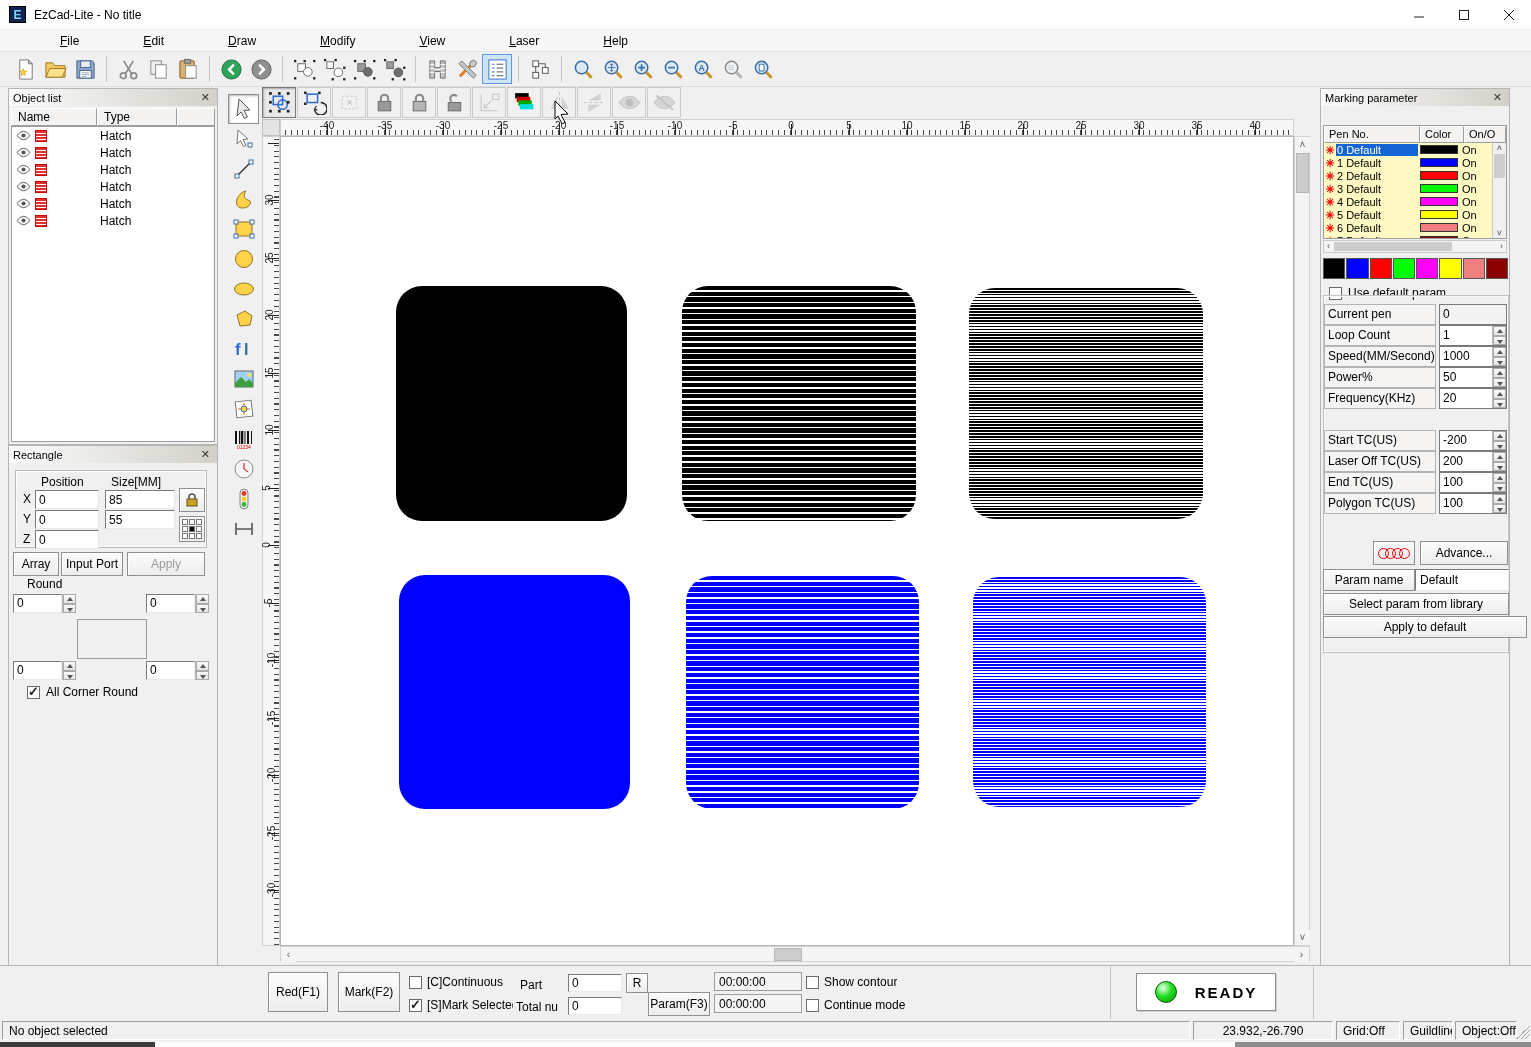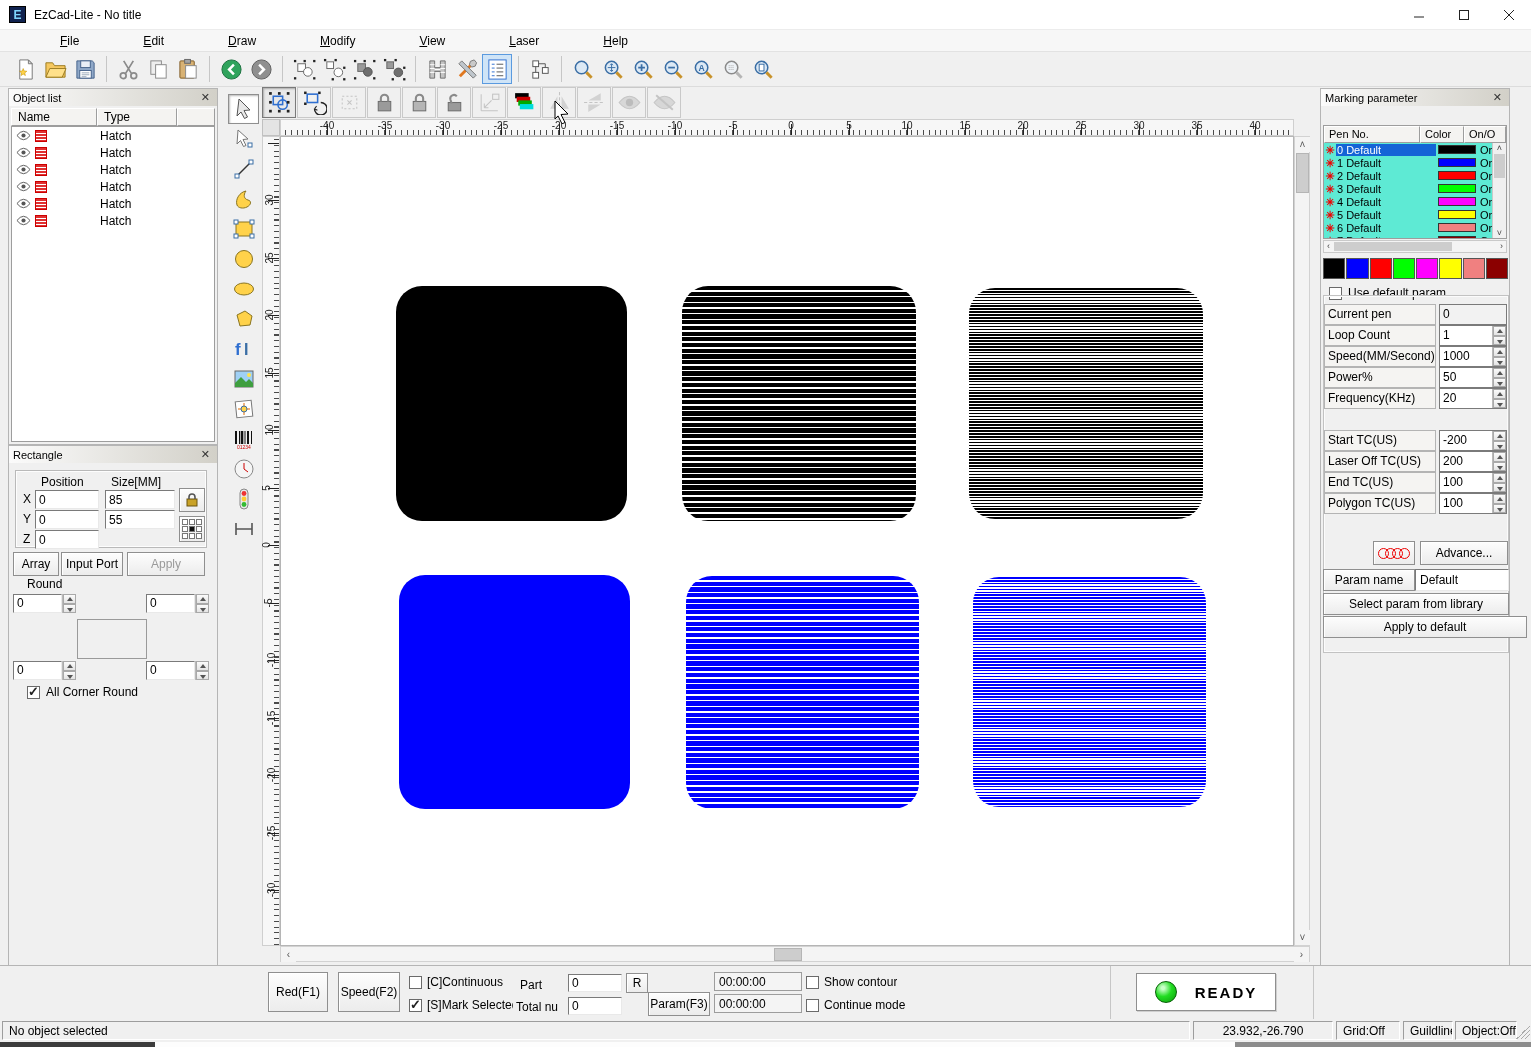--- a/index.html
+++ b/index.html
@@ -94,26 +94,26 @@
   #drawing{position:absolute;left:18px;top:17px;width:1014px;height:810px;background:#fff;border:1px solid #b5b5b5;overflow:hidden;}
   .shape{position:absolute;border-radius:26px;}
   .sb{position:absolute;background:#f4f4f4;border:1px solid #d2d2d2;display:flex;color:#555;font-size:10px;}
   .sb .arr{background:#f4f4f4;display:flex;align-items:center;justify-content:center;width:15px;height:15px;}
   .sb .thumb{background:#cdcdcd;border:1px solid #b5b5b5;}
   #vsb{left:1032px;top:17px;width:16px;height:810px;flex-direction:column;}
   #hsb{left:18px;top:827px;width:1030px;height:16px;}
 
   
   #markingPanel{left:1320px;top:88px;width:190px;height:932px;}
-  #penTable{position:absolute;left:2px;top:36px;width:184px;height:114px;background:#5eead4;border:1px solid #9d9d9d;overflow:hidden;}
+  #penTable{position:absolute;left:2px;top:36px;width:184px;height:114px;background:#fef9c3;border:1px solid #9d9d9d;overflow:hidden;}
   .pt-hdr{display:flex;height:17px;}
   .pt-hcell{background:#f4f3f1;border:1px solid;border-color:#fff #9d9d9d #9d9d9d #fff;font-size:11px;padding:1px 4px;}
   .pen-row{display:flex;align-items:center;height:13px;font-size:11px;}
   .pen-star{width:12px;color:#e00;font-weight:bold;text-align:center;flex:0 0 12px;line-height:10px;}
-  .pen-name{width:100px;padding-left:1px;}
+  .pen-name{width:82px;padding-left:1px;}
   .pen-name.sel{background:#1464d6;color:#fff;}
   .pen-swatch{width:38px;height:9px;border:1px solid #333;margin:0 4px 0 2px;}
   .pen-on{width:26px;}
   #penVsb{position:absolute;right:0;top:17px;bottom:0;width:14px;background:#f0f0f0;border-left:1px solid #c9c9c9;font-size:9px;color:#444;text-align:center;}
   #penVsb .thumb{height:24px;background:#cdcdcd;margin:1px;}
   #penHsb{position:absolute;left:2px;top:151px;width:184px;height:13px;background:#f4f4f4;border:1px solid #c9c9c9;display:flex;font-size:9px;color:#444;}
   #penHsb .thumb{width:118px;background:#cdcdcd;margin:1px;}
   #palette{position:absolute;left:2px;top:169px;width:186px;height:21px;display:flex;}
   .pswatch{flex:1;border:1px solid #555;margin-right:1px;}
   .mp-cbrow{position:absolute;display:flex;align-items:center;gap:6px;font-size:12px;}
@@ -958,21 +958,21 @@
     </div>
     <div class="btn3d" style="position:absolute;left:99px;top:452px;width:88px;height:24px;">Advance...</div>
     <div class="btn3d" style="position:absolute;left:2px;top:480px;width:92px;height:22px;">Param name</div>
     <div class="sunken" style="position:absolute;left:94px;top:480px;width:94px;height:22px;padding:3px 4px;">Default</div>
     <div class="btn3d" style="position:absolute;left:2px;top:504px;width:186px;height:22px;">Select param from library</div>
     <div class="btn3d" style="position:absolute;left:2px;top:527px;width:204px;height:22px;">Apply to default</div>
   </div>
 
   <div id="bottombar">
     <div class="btn3d bb-abs" style="left:268px;top:6px;width:60px;height:40px;">Red(F1)</div>
-    <div class="btn3d bb-abs" style="left:338px;top:6px;width:62px;height:40px;">Speed(F2)</div>
+    <div class="btn3d bb-abs" style="left:338px;top:6px;width:62px;height:40px;">Mark(F2)</div>
     <div class="cbrow bb-abs" style="left:409px;top:9px;width:108px;">
       <div class="cb"></div>
       <span>[C]Continuous</span>
     </div>
     <div class="cbrow bb-abs" style="left:409px;top:32px;width:104px;">
       <div class="cb checked"></div>
       <span>[S]Mark Selected</span>
     </div>
     <span class="bb-abs" style="left:520px;top:12px;">Part</span>
     <div class="sunken bb-abs" style="left:568px;top:8px;width:54px;height:18px;padding:1px 3px;">0</div>

